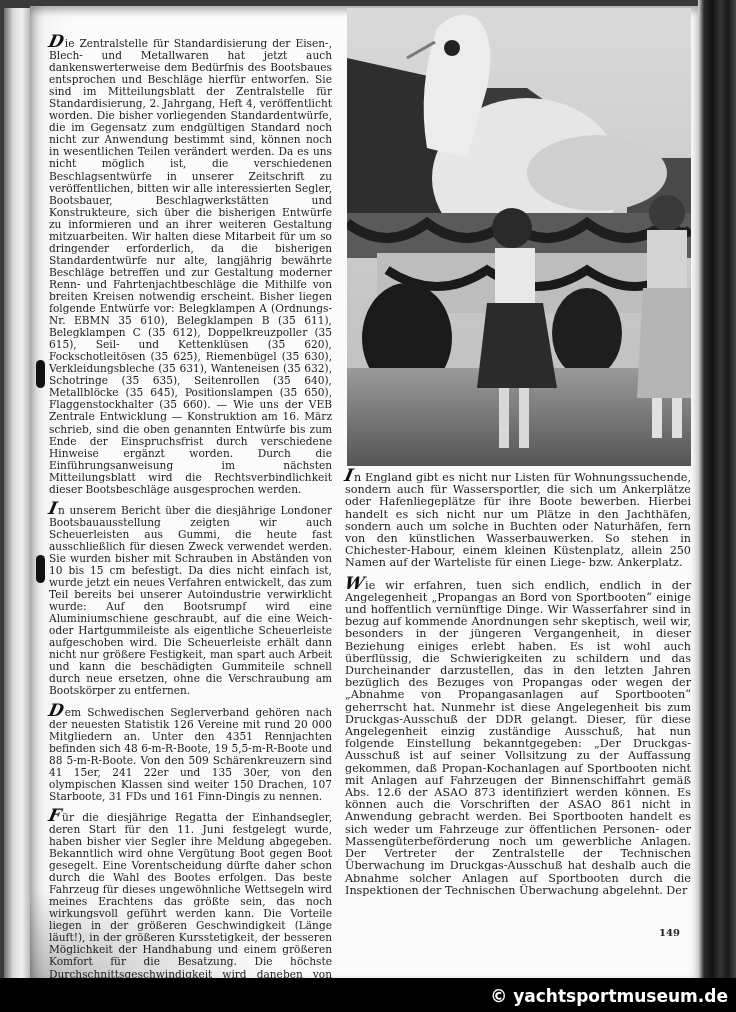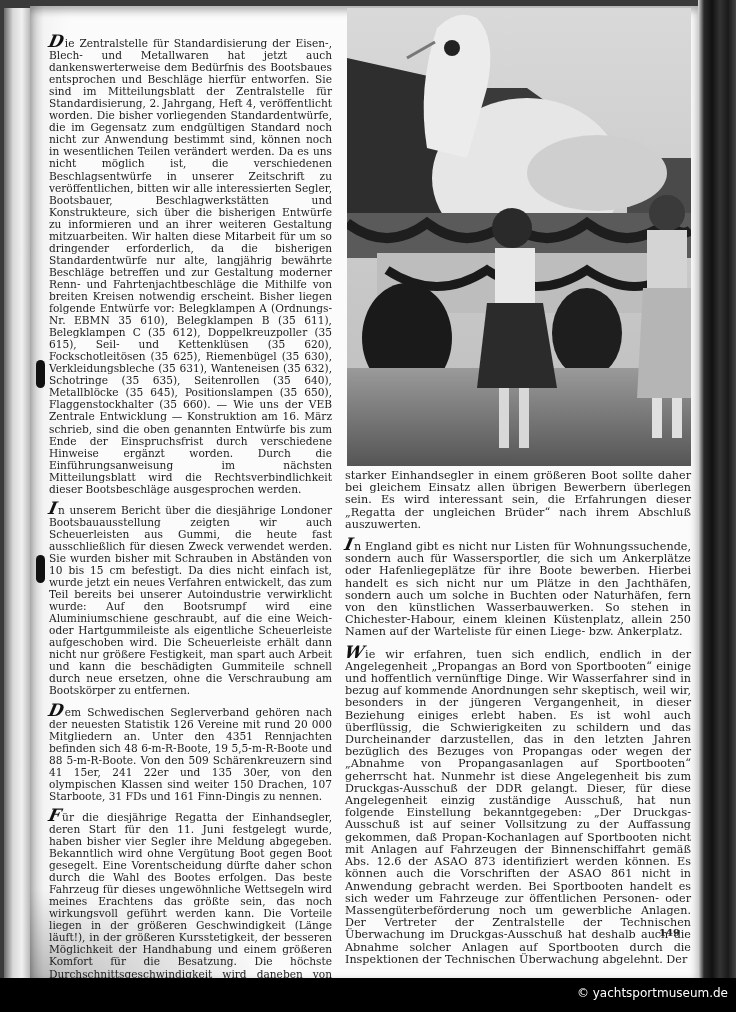--- a/index.html
+++ b/index.html
@@ -46,21 +46,21 @@
   }
   .photo svg { width: 100%; height: 100%; display: block; }
   .page-number {
     position: absolute; left: 615px; top: 927px; font-size: 10px; font-weight: bold; color: #222; margin-left: 44px;
   }
   .footer-bar {
     position: absolute; left: 0; top: 978px; width: 736px; height: 34px; background: #000;
   }
   .watermark {
     position: absolute; right: 8px; top: 986px; color: #fff;
-    font-family: "DejaVu Sans", sans-serif; font-weight: normal; font-size: 12px;
+    font-family: "DejaVu Sans", sans-serif; font-weight: bold; font-size: 17px;
   }
   .hole {
     position: absolute; left: 36px; width: 9px; height: 28px; border-radius: 5px; background: #111;
   }
 </style>
 </head>
 <body>
 
 <div class="scan"></div>
 <div class="left-page-edge"></div>
@@ -112,21 +112,20 @@
     <rect x="172" y="380" width="10" height="60" fill="#d8d8d8"></rect>
     <circle cx="320" cy="205" r="18" fill="#3a3a3a"></circle>
     <rect x="300" y="222" width="40" height="60" fill="#d4d4d4"></rect>
     <polygon points="296,280 344,280 344,390 290,390" fill="#b5b5b5"></polygon>
     <rect x="305" y="390" width="10" height="40" fill="#e0e0e0"></rect>
     <rect x="325" y="390" width="10" height="40" fill="#e0e0e0"></rect>
   </svg>
 </div>
 
 <div class="col col-right">
-  <p class="para"><span>starker Einhandsegler in einem größeren Boot sollte daher bei gleichem Einsatz allen übrigen Bewerbern überlegen sein. Es wird interessant sein, die Erfahrungen dieser „Regatta der ungleichen Brüder“ nach ihrem Abschluß auszuwerten.</span></p>
   <p class="para"><span class="drop">I</span><span>n England gibt es nicht nur Listen für Wohnungssuchende, sondern auch für Wassersportler, die sich um Ankerplätze oder Hafenliegeplätze für ihre Boote bewerben. Hierbei handelt es sich nicht nur um Plätze in den Jachthäfen, sondern auch um solche in Buchten oder Naturhäfen, fern von den künstlichen Wasserbauwerken. So stehen in Chichester-Habour, einem kleinen Küstenplatz, allein 250 Namen auf der Warteliste für einen Liege- bzw. Ankerplatz.</span></p>
   <p class="para"><span class="drop">W</span><span>ie wir erfahren, tuen sich endlich, endlich in der Angelegenheit „Propangas an Bord von Sportbooten“ einige und hoffentlich vernünftige Dinge. Wir Wasserfahrer sind in bezug auf kommende Anordnungen sehr skeptisch, weil wir, besonders in der jüngeren Vergangenheit, in dieser Beziehung einiges erlebt haben. Es ist wohl auch überflüssig, die Schwierigkeiten zu schildern und das Durcheinander darzustellen, das in den letzten Jahren bezüglich des Bezuges von Propangas oder wegen der „Abnahme von Propangasanlagen auf Sportbooten“ geherrscht hat. Nunmehr ist diese Angelegenheit bis zum Druckgas-Ausschuß der DDR gelangt. Dieser, für diese Angelegenheit einzig zuständige Ausschuß, hat nun folgende Einstellung bekanntgegeben: „Der Druckgas-Ausschuß ist auf seiner Vollsitzung zu der Auffassung gekommen, daß Propan-Kochanlagen auf Sportbooten nicht mit Anlagen auf Fahrzeugen der Binnenschiffahrt gemäß Abs. 12.6 der ASAO 873 identifiziert werden können. Es können auch die Vorschriften der ASAO 861 nicht in Anwendung gebracht werden. Bei Sportbooten handelt es sich weder um Fahrzeuge zur öffentlichen Personen- oder Massengüterbeförderung noch um gewerbliche Anlagen. Der Vertreter der Zentralstelle der Technischen Überwachung im Druckgas-Ausschuß hat deshalb auch die Abnahme solcher Anlagen auf Sportbooten durch die Inspektionen der Technischen Überwachung abgelehnt. Der</span></p>
 </div>
 
 <div class="page-number">149</div>
 
 <div class="footer-bar"></div>
 <div class="watermark">© yachtsportmuseum.de</div>
 
 </body></html>

